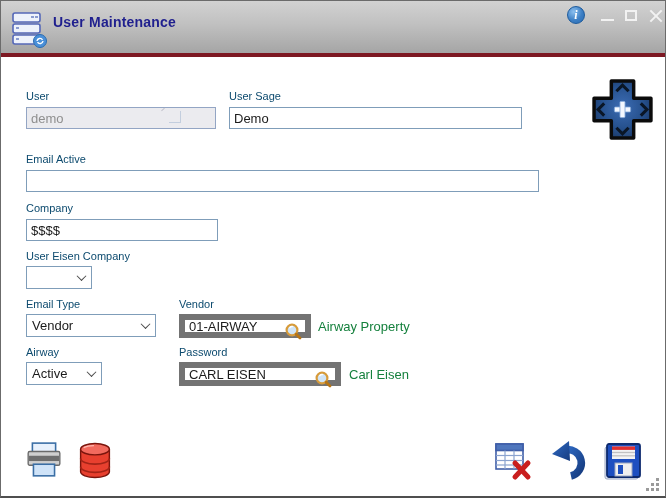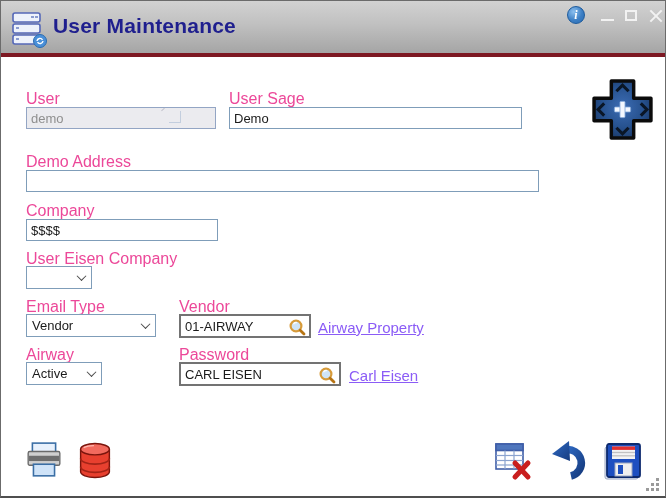--- a/index.html
+++ b/index.html
@@ -10,40 +10,40 @@
     overflow:hidden;
   }
   
   #titlebar{
     position:absolute;top:0;left:0;right:0;height:52px;
     background:linear-gradient(180deg,#d2d2d2 0%,#c0c0c0 45%,#a5a5a5 100%);
   }
   #red-divider{position:absolute;top:52px;left:0;right:0;height:4px;background:#7d1822;}
   #title-icon{position:absolute;left:10px;top:11px;}
   #window-title{
-    position:absolute;left:52px;top:13px;font-size:21px;font-weight:600;
+    position:absolute;left:52px;top:13px;font-size:14px;font-weight:600;
     color:#1f1f8e;letter-spacing:.2px;
   }
   .winctl{position:absolute;top:5px;width:20px;height:20px;cursor:default;}
   #info-btn{left:566px;}
   #info-circle{
     width:18px;height:18px;border-radius:50%;
     background:radial-gradient(circle at 35% 30%,#8cc0ef 0%,#3d7fc4 55%,#2a6db5 100%);
     border:1px solid #1c5a9c;box-sizing:border-box;
     color:#ffffff;font:italic bold 12px/16px "Liberation Serif",serif;text-align:center;
   }
   #min-btn{left:597px;}
   #min-btn .bar{position:absolute;left:3px;top:13px;width:13px;height:2px;background:#f2f2f2;}
   #max-btn{left:621px;}
   #max-btn .box{position:absolute;left:3px;top:4px;width:12px;height:11px;border:2px solid #f2f2f2;box-sizing:border-box;}
   #close-btn{left:645px;}
   .xline{position:absolute;left:2px;top:9px;width:16px;height:2px;background:#f2f2f2;}
   .x1{transform:rotate(45deg);} .x2{transform:rotate(-45deg);}
   
-  .lbl{position:absolute;font-size:16px;color:#ec4899;white-space:nowrap;}
+  .lbl{position:absolute;font-size:11px;color:#0c4a6e;white-space:nowrap;}
   .txt{
     position:absolute;box-sizing:border-box;height:22px;
     border:1px solid #7f9db9;background:#ffffff;color:#1a1a1a;
     font:13px "Liberation Sans","DejaVu Sans",sans-serif;padding:0 4px;outline:none;
   }
   .txt.dis{background:#ebebef;color:#8f8f8f;border-color:#93a5c4;}
   .ghost-corner{
     position:absolute;left:168px;top:110px;width:11px;height:11px;
     border-right:1px solid #c3cede;border-bottom:1px solid #c3cede;
   }
@@ -52,29 +52,29 @@
     position:absolute;box-sizing:border-box;height:23px;border:1px solid #7f9db9;
     background:#ffffff;display:flex;align-items:center;padding:0 18px 0 5px;cursor:default;
   }
   .combo-text{font-size:13px;color:#1a1a1a;white-space:nowrap;}
   .chev{
     position:absolute;right:6px;top:7px;width:7px;height:7px;box-sizing:border-box;
     border-right:1.6px solid #4a4a4a;border-bottom:1.6px solid #4a4a4a;
     transform:rotate(45deg) translate(-1px,-1px);
   }
   .lookup-wrap{
-    position:absolute;box-sizing:border-box;height:24px;border:2px solid #737373;background:#fff;
+    position:absolute;box-sizing:border-box;height:24px;border:6px solid #737373;background:#fff;
   }
   .lookup-wrap input{
     position:absolute;left:0;top:0;width:calc(100% - 22px);height:100%;
     border:none;outline:none;padding:0 4px;
     font:13px "Liberation Sans","DejaVu Sans",sans-serif;color:#1a1a1a;background:transparent;
   }
   .mag{position:absolute;right:2px;top:2px;cursor:pointer;}
-  .desc{position:absolute;font-size:15px;color:#8b5cf6;white-space:nowrap;text-decoration:underline;}
+  .desc{position:absolute;font-size:13px;color:#15803d;white-space:nowrap;}
   
   .iconbtn{position:absolute;width:38px;height:38px;cursor:pointer;}
   #nav-btn{position:absolute;left:590px;top:77px;width:63px;height:63px;cursor:pointer;}
   #resize-grip{
     position:absolute;right:6px;bottom:5px;width:3px;height:3px;background:#9a9a9a;
     box-shadow:0 -5px #9a9a9a,0 -10px #9a9a9a,-5px 0 #9a9a9a,-5px -5px #9a9a9a,-10px 0 #9a9a9a;
     cursor:nwse-resize;
   }
 </style>
 </head>
@@ -140,21 +140,21 @@
         <polyline points="13,25 7,31 13,37"></polyline>
         <polyline points="49,25 55,31 49,37"></polyline>
       </g>
       <g fill="#f4f8ff" stroke="#7aa0d4" stroke-width="0.8">
         <rect x="23" y="28.5" width="16" height="5" rx="1"></rect>
         <rect x="28.5" y="23" width="5" height="16" rx="1"></rect>
       </g>
     </svg>
   </div>
 
-  <span class="lbl" style="left:25px;top:152px">Demo Address</span>
+  <span class="lbl" style="left:25px;top:152px">Email Active</span>
   <input class="txt" style="left: 25px; top: 169px; width: 513px;" value="">
 
   <span class="lbl" style="left:25px;top:201px">Company</span>
   <input class="txt" style="left: 25px; top: 218px; width: 192px;" value="$$$$">
 
   <span class="lbl" style="left:25px;top:249px">User Eisen Company</span>
   <div class="combo" style="left:25px;top:265px;width:66px">
     <span class="combo-text"></span>
     <span class="chev"></span>
   </div>

